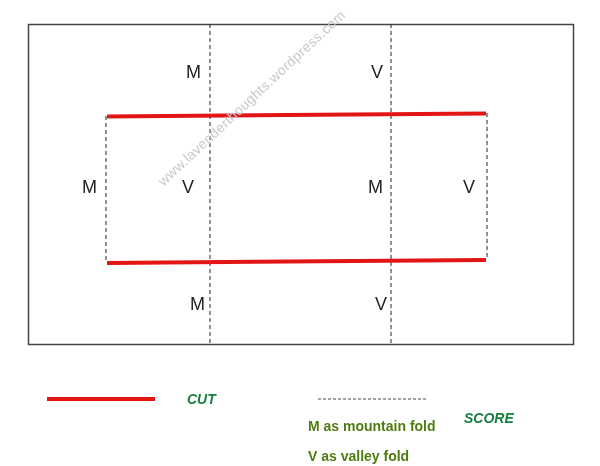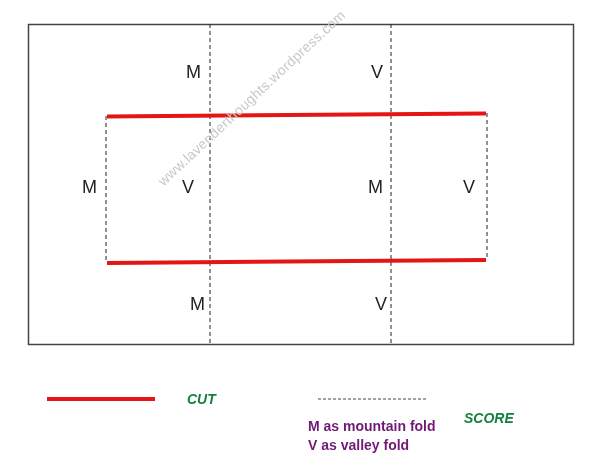--- a/index.html
+++ b/index.html
@@ -1,21 +1,21 @@
 <!DOCTYPE html>
 <html><head>
   <meta charset="utf-8">
   <style>
     html, body { margin: 0; padding: 0; background: #ffffff; }
     body { width: 600px; height: 466px; position: relative; overflow: hidden;
            font-family: "Liberation Sans", sans-serif; color: #222; }
     svg.diagram { position: absolute; left: 0; top: 0; }
     .lbl { position: absolute; font-size: 18px; color: #222; line-height: 1; }
     .legend-text { position: absolute; font-size: 14px; font-weight: bold; color: #15803d; font-style: italic; }
-    .note { position: absolute; font-size: 14px; font-weight: bold; color: #701a75; line-height: 18px; padding-left: 11px; }
+    .note { position: absolute; font-size: 14px; font-weight: bold; color: #4d7c0f; line-height: 18px; padding-left: 11px; }
     .watermark { position: absolute; left: 160px; top: 175px; font-size: 14px; color: #c8c8c8;
                  transform: rotate(-43deg); transform-origin: left center; white-space: nowrap;
                  letter-spacing: 0.3px; }
   </style>
 </head>
 <body>
 
 <svg class="diagram" width="600" height="466" viewBox="0 0 600 466">
 
   <rect x="28.5" y="24.5" width="545" height="320" fill="none" stroke="#444" stroke-width="1.5"></rect>
@@ -43,13 +43,13 @@
 <div class="lbl" style="left:368px; top:178px;">M</div>
 <div class="lbl" style="left:463px; top:178px;">V</div>
 
 <div class="lbl" style="left:190px; top:295px;">M</div>
 <div class="lbl" style="left:375px; top:295px;">V</div>
 
 <div class="legend-text" style="left:187px; top:391px;">CUT</div>
 <div class="legend-text" style="left:464px; top:410px;">SCORE</div>
 
 <div class="note" style="left:297px; top:417px;">M as mountain fold</div>
-<div class="note" style="left:297px; top:436px;">V as valley fold</div>
+<div class="note" style="left:297px; top:447px;">V as valley fold</div>
 
 </body></html>

